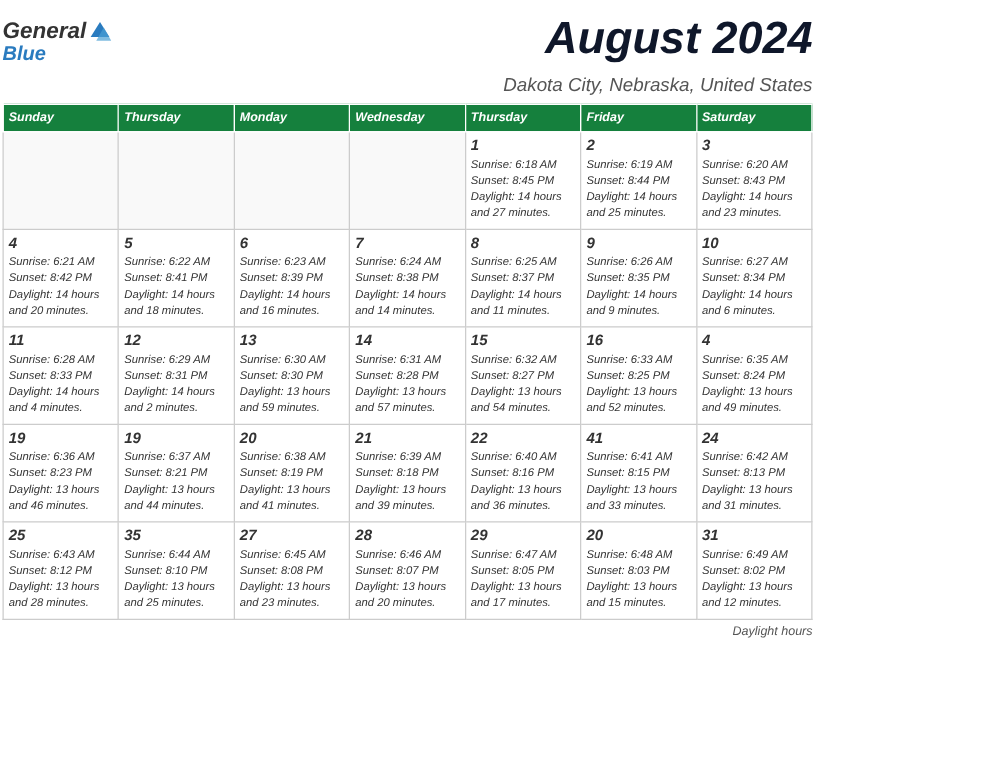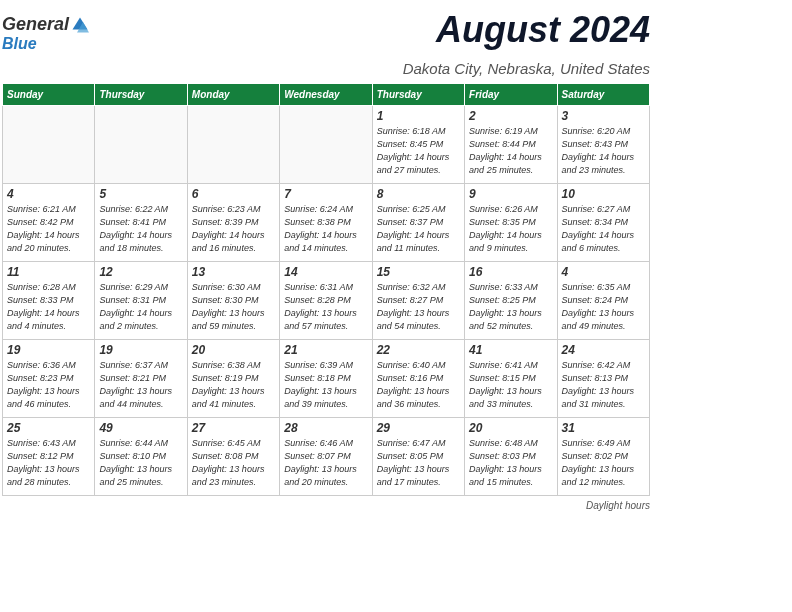--- a/index.html
+++ b/index.html
@@ -251,21 +251,21 @@
             <div class="day-number">24</div>
             <div class="day-info">Sunrise: 6:42 AM<br>Sunset: 8:13 PM<br>Daylight: 13 hours and 31 minutes.</div>
           </td>
         </tr>
         <tr>
           <td>
             <div class="day-number">25</div>
             <div class="day-info">Sunrise: 6:43 AM<br>Sunset: 8:12 PM<br>Daylight: 13 hours and 28 minutes.</div>
           </td>
           <td>
-            <div class="day-number">49</div>
+            <div class="day-number">35</div>
             <div class="day-info">Sunrise: 6:44 AM<br>Sunset: 8:10 PM<br>Daylight: 13 hours and 25 minutes.</div>
           </td>
           <td>
             <div class="day-number">27</div>
             <div class="day-info">Sunrise: 6:45 AM<br>Sunset: 8:08 PM<br>Daylight: 13 hours and 23 minutes.</div>
           </td>
           <td>
             <div class="day-number">28</div>
             <div class="day-info">Sunrise: 6:46 AM<br>Sunset: 8:07 PM<br>Daylight: 13 hours and 20 minutes.</div>
           </td>

